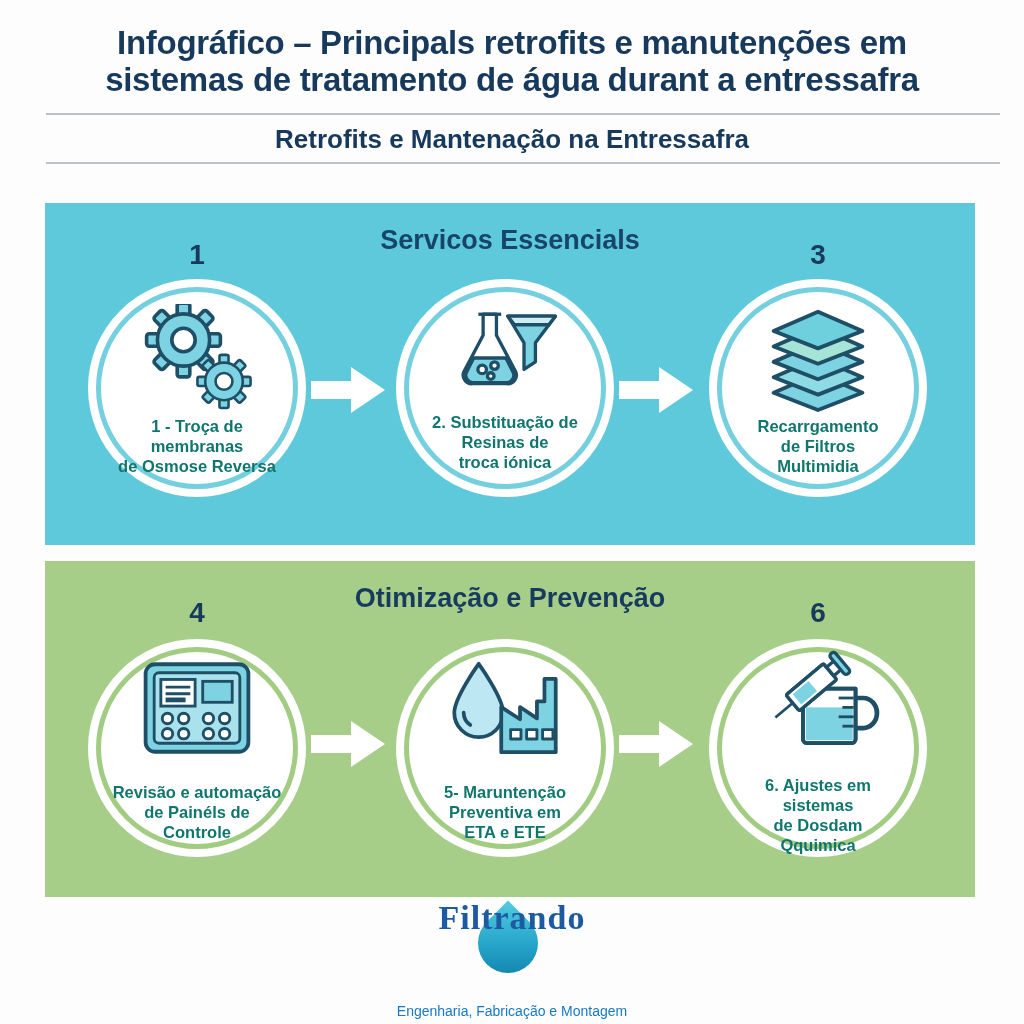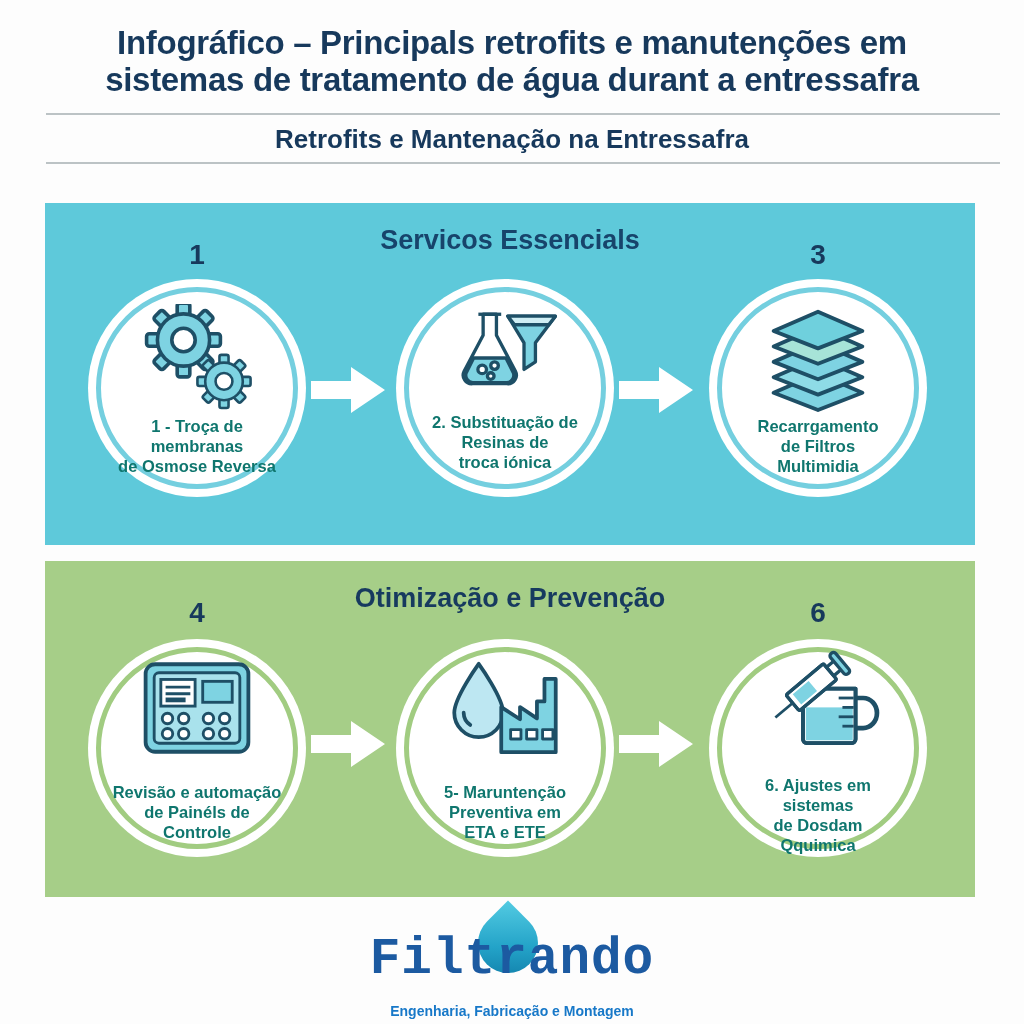--- a/index.html
+++ b/index.html
@@ -60,22 +60,22 @@
   .panel-blue  .arrow { top:156px; }
   .panel-green .arrow { top:152px; }
   .arrow-1 { left:260px; }
   .arrow-2 { left:568px; }
 
   .footer { position:absolute; top:899px; left:0; width:100%;
     display:flex; flex-direction:column; align-items:center; }
   .logo { position:relative; width:320px; height:96px; }
   .brand-name {
     position:absolute; top:0; left:0; width:100%; text-align:center;
-    font-family:Liberation Mono, monospace; font-weight:bold;
-    font-size:51px; color:#1c5aa1; letter-spacing:1px; z-index:2;margin-top:32px;
+    font-family:Liberation Serif, serif; font-weight:bold;
+    font-size:34px; color:#1c5aa1; letter-spacing:1px; z-index:2;
   }
   .drop { position:absolute; border-radius:0 50% 50% 50%; transform:rotate(45deg); }
   .drop-cyan {
     left:126px; top:14px; width:60px; height:60px; z-index:1;
     background:linear-gradient(135deg,#53cbe2 0%,#23a3c8 55%,#0f7aa6 100%);
   }
   .drop-navy-wrap { position:absolute; left:148px; top:34px; width:78px; height:62px; z-index:3; }
   .drop-navy {
     left:10px; top:2px; width:56px; height:56px;
     background:radial-gradient(circle at 32% 30%, #3a77bd 0%, #164180 45%, #0c2a55 85%);
@@ -83,21 +83,21 @@
   }
   .badge-number {
     position:absolute; top:10px; left:0; width:100%; text-align:center;
     font-size:27px; font-weight:bold; color:#ffffff;
     text-shadow:0 0 4px #49b6d8; z-index:4;
   }
   .badge-label {
     position:absolute; top:40px; left:0; width:100%; text-align:center;
     font-size:10.5px; font-weight:bold; letter-spacing:1.5px; color:#ffffff; z-index:4;
   }
-  .tagline { margin-top:8px; font-size:14px; font-weight:bold; color:#1778c8; }
+  .tagline { margin-top:8px; font-size:14px; font-weight:normal; color:#1778c8; }
 </style>
 </head>
 <body>
 
 <div class="page">
 
   <h1 class="main-title">Infográfico – Principals retrofits e manutenções em
 sistemas de tratamento de água durant a entressafra</h1>
   <div class="rule rule-1"></div>
   <h2 class="subtitle">Retrofits e Mantenação na Entressafra</h2>

